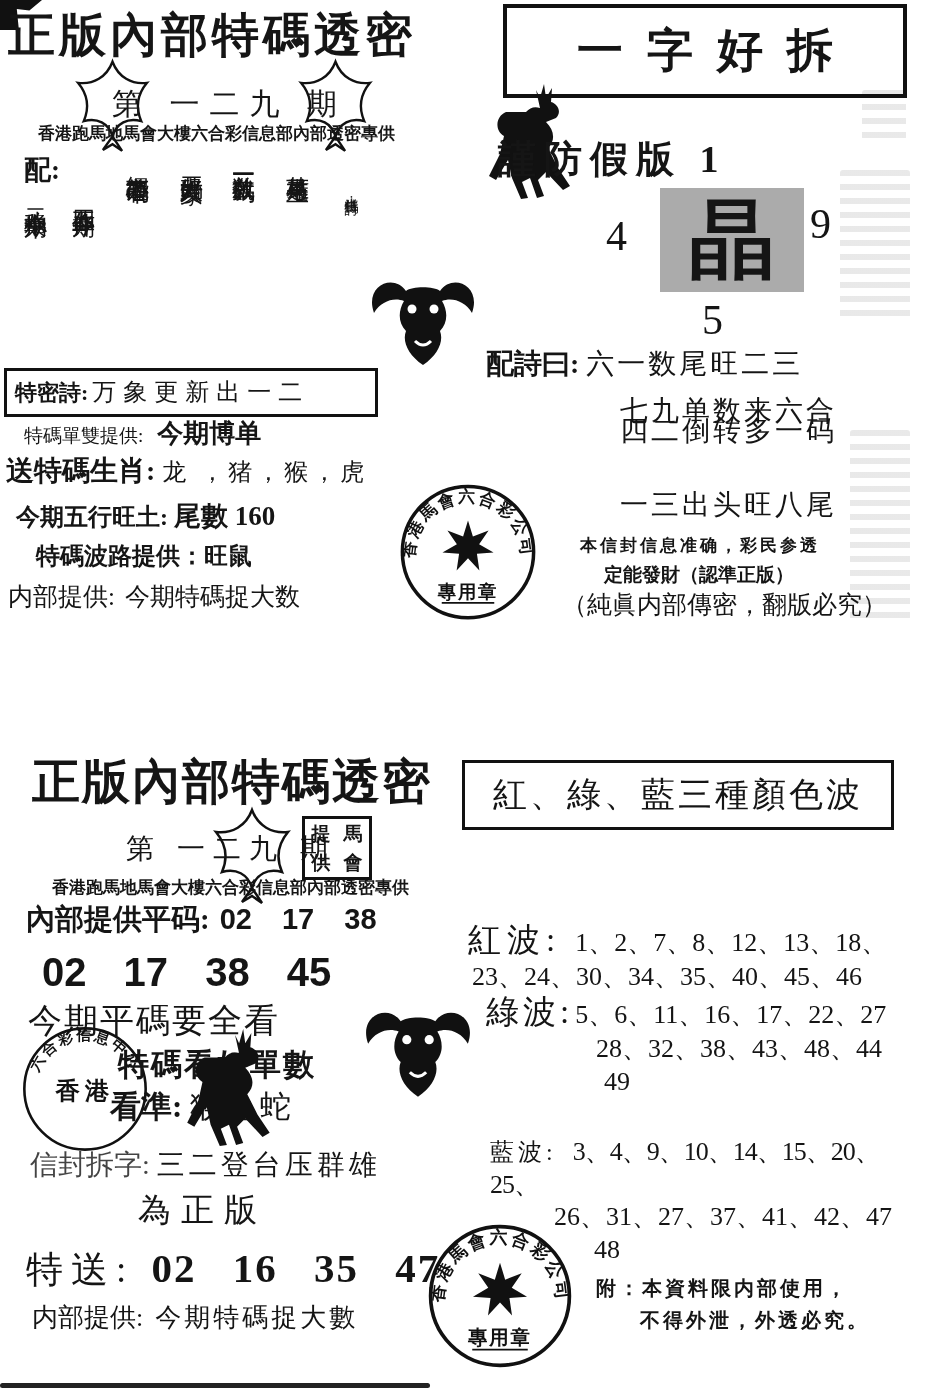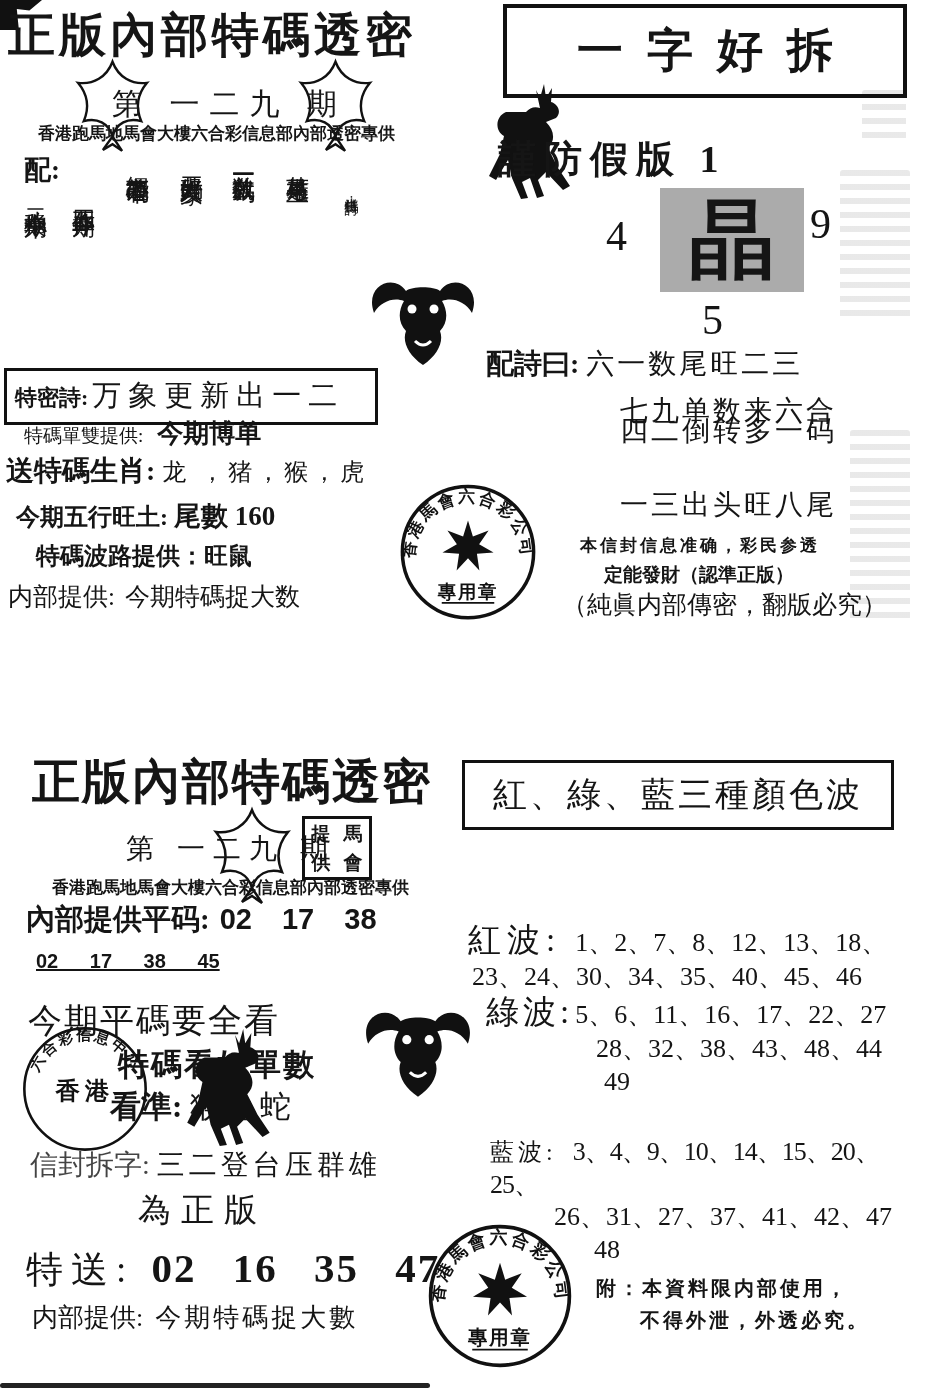--- a/index.html
+++ b/index.html
@@ -13,21 +13,21 @@
 
   
   .t-title{left:8px;top:4px;font-size:47px;font-weight:900;letter-spacing:4px;white-space:nowrap;}
   .issue{left:112px;top:84px;font-size:30px;letter-spacing:10px;white-space:nowrap;}
   .src{left:38px;top:122px;font-size:17px;font-weight:bold;white-space:nowrap;font-family:"Liberation Sans","DejaVu Sans",sans-serif;}
   .poem-label{left:24px;top:152px;font-size:27px;font-weight:bold;}
   .vcol{writing-mode:vertical-rl;text-orientation:upright;font-size:23px;letter-spacing:1px;white-space:nowrap;}
   .poem-side{writing-mode:vertical-rl;text-orientation:upright;font-size:14px;letter-spacing:1px;}
   .temi-box{left:4px;top:368px;width:352px;border:3px solid #111;padding:5px 8px 6px 8px;white-space:nowrap;}
   .temi-label{font-size:22px;font-weight:bold;}
-  .temi-text{font-size:29px;letter-spacing:7px;}
+  .temi-text{font-size:24px;letter-spacing:7px;}
   .row-label{white-space:nowrap;}
   .l-dan{left:24px;top:416px;font-size:19px;}
   .l-dan .val{font-size:26px;margin-left:14px;}
   .l-sx{left:6px;top:452px;font-size:28px;font-weight:bold;}
   .l-sx .val{font-size:24px;font-weight:normal;letter-spacing:4px;}
   .l-wx{left:16px;top:498px;font-size:24px;font-weight:bold;}
   .l-wx .val{font-size:27px;}
   .l-bl{left:36px;top:540px;font-size:24px;font-weight:bold;}
   .l-nb{left:8px;top:580px;font-size:25px;}
   .l-nb .val{margin-left:10px;}
@@ -51,21 +51,21 @@
 
   
   .b-title{left:32px;top:750px;font-size:48px;font-weight:900;letter-spacing:2px;white-space:nowrap;}
   .issue2{left:126px;top:830px;font-size:28px;letter-spacing:8px;white-space:nowrap;}
   .pbox{left:302px;top:816px;width:64px;height:58px;border:3px solid #111;
     display:grid;grid-template-columns:1fr 1fr;grid-template-rows:1fr 1fr;
     font-size:19px;font-weight:bold;text-align:center;align-items:center;}
   .src2{left:52px;top:876px;font-size:17px;font-weight:bold;white-space:nowrap;font-family:"Liberation Sans","DejaVu Sans",sans-serif;}
   .pingma{left:26px;top:900px;font-size:29px;font-weight:bold;white-space:nowrap;}
   .pingma .val{font-family:"Liberation Sans","DejaVu Sans",sans-serif;word-spacing:22px;margin-left:10px;}
-  .pingrow2{left:36px;top:950px;font-size:20px;font-weight:bold;word-spacing:26px;font-family:"Liberation Sans","DejaVu Sans",sans-serif;text-decoration:underline;}
+  .pingrow2{left:42px;top:950px;font-size:40px;font-weight:bold;word-spacing:26px;font-family:"Liberation Sans","DejaVu Sans",sans-serif;}
   .quankan{left:28px;top:998px;font-size:34px;letter-spacing:2px;white-space:nowrap;}
   .danshu{left:118px;top:1044px;font-size:31px;font-weight:bold;letter-spacing:2px;white-space:nowrap;}
   .kanzhun{left:110px;top:1086px;font-size:31px;font-weight:bold;white-space:nowrap;}
   .kanzhun .val{font-weight:normal;letter-spacing:4px;}
   .chaizi{left:30px;top:1146px;font-size:28px;white-space:nowrap;}
   .chaizi .faint{opacity:.8;margin-top:12px;}
   .zhengban{left:138px;top:1188px;font-size:33px;letter-spacing:10px;}
   .tesong{left:26px;top:1244px;font-size:37px;letter-spacing:8px;white-space:nowrap;}
   .tesong .val{font-size:41px;font-weight:bold;word-spacing:24px;letter-spacing:2px;}
   .neibu2{left:32px;top:1300px;font-size:26px;white-space:nowrap;}

